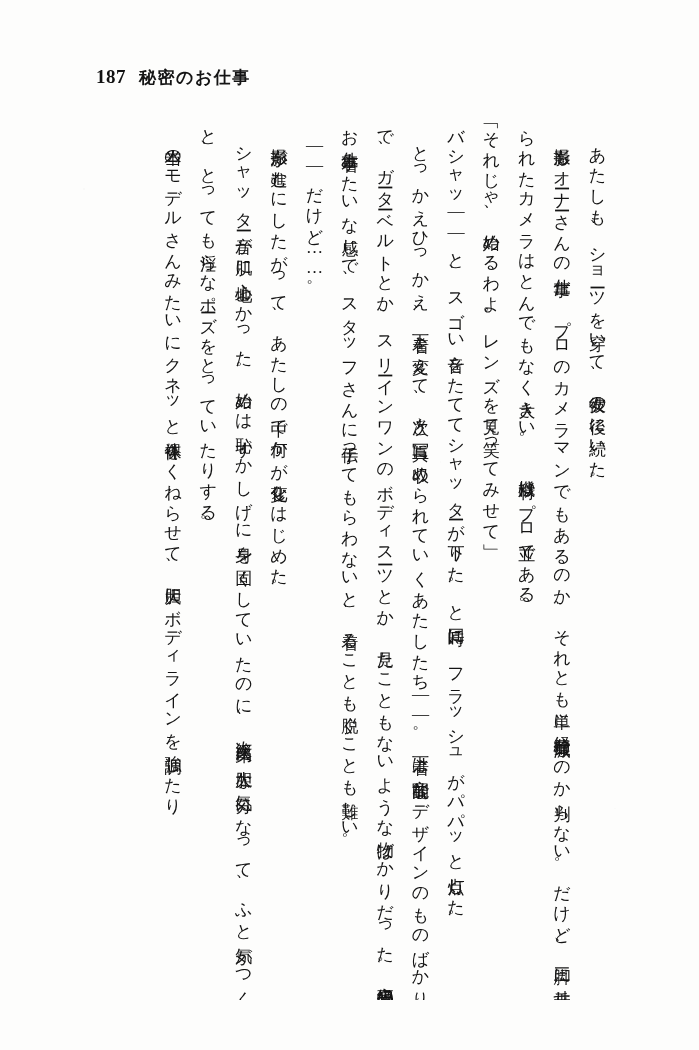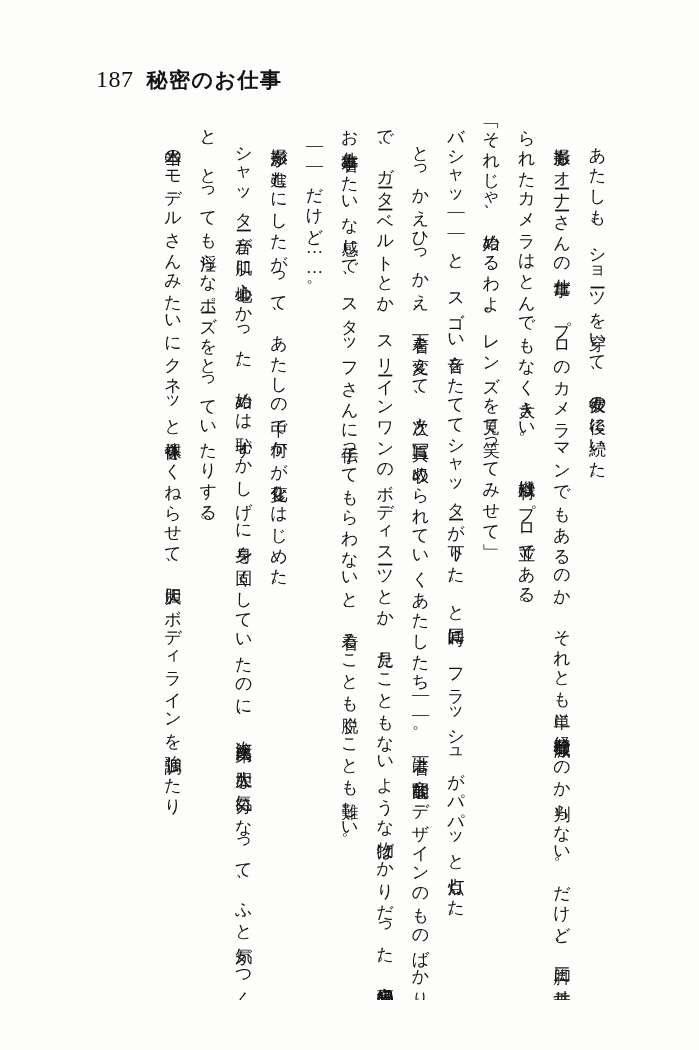--- a/index.html
+++ b/index.html
@@ -40,27 +40,27 @@
   .running-head {
     position: absolute;
     top: 66px;
     left: 96px;
     display: flex;
     align-items: baseline;
     gap: 13px;
     white-space: nowrap;
   }
   .page-number {
-    font-weight: normal;
-    font-size: 24px;
+    font-weight: bold;
+    font-size: 19px;
     letter-spacing: .5px;
     color: #121212;
   }
   .chapter-title {
-    font-size: 21px;
+    font-size: 17px;
     font-weight: bold;
     letter-spacing: 1.5px;
     color: #141414;
   }
 
   
   .body-text {
     position: absolute;
     top: 118px;
     right: 84px;

